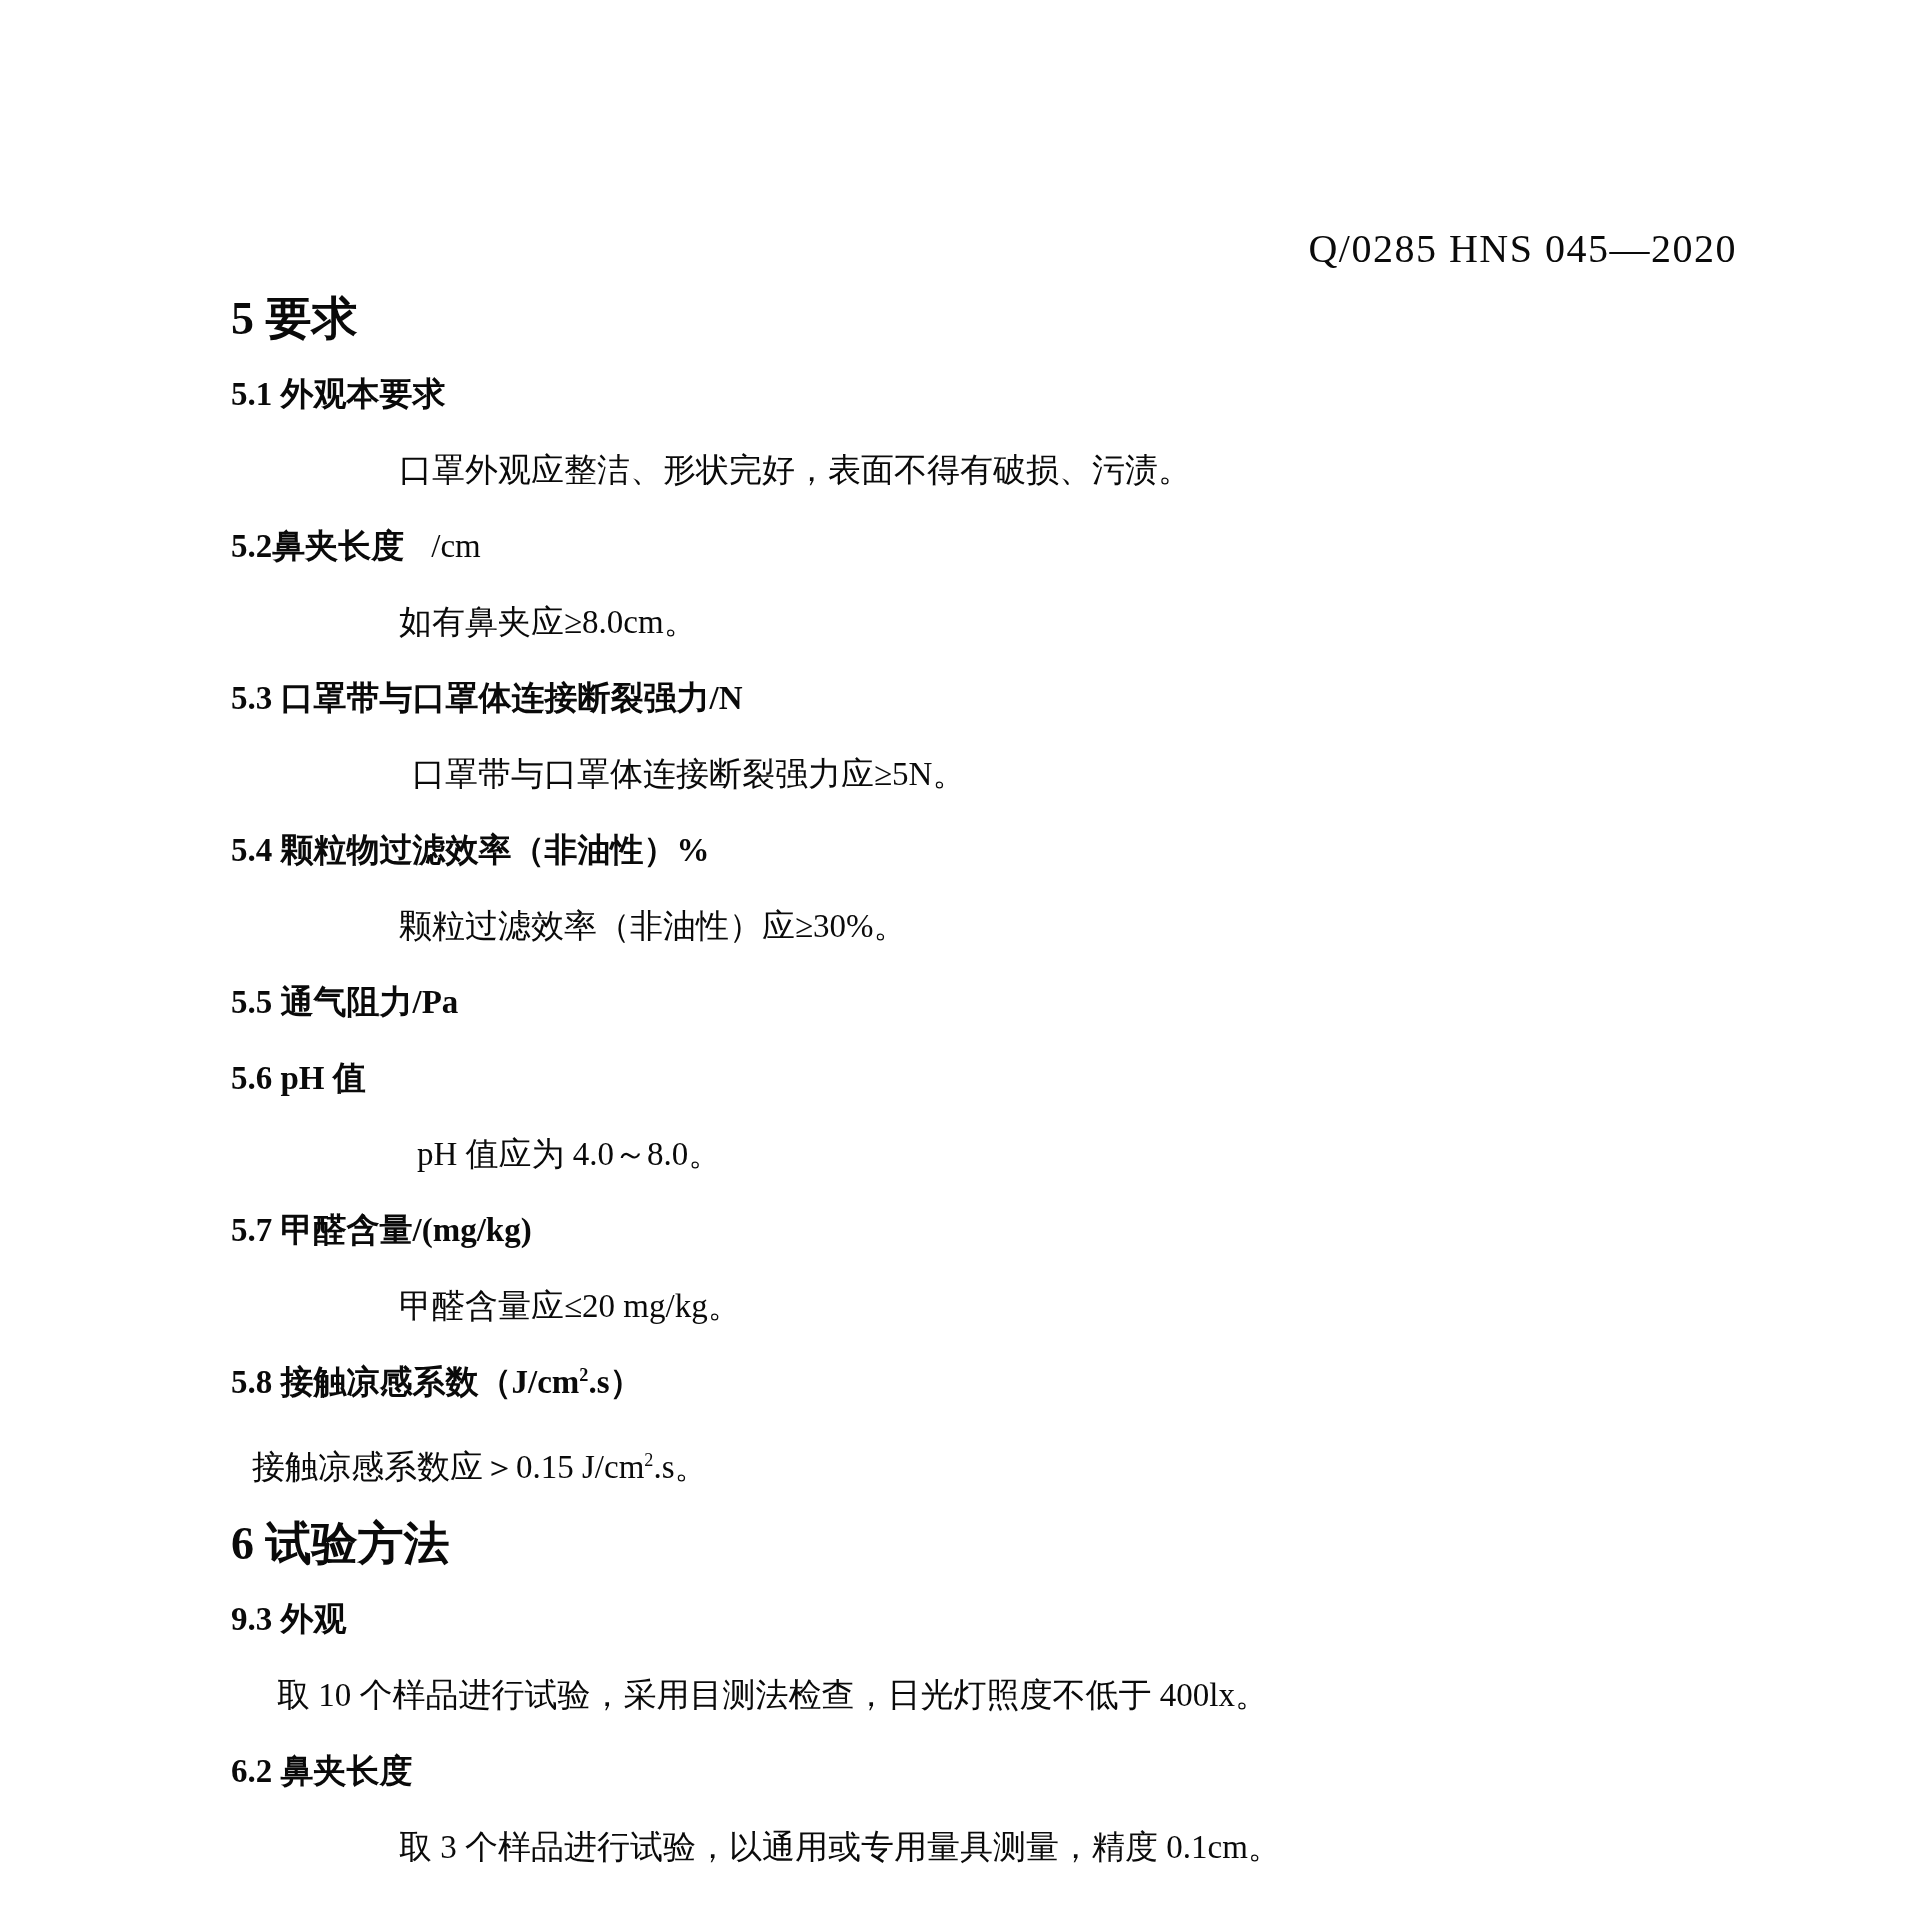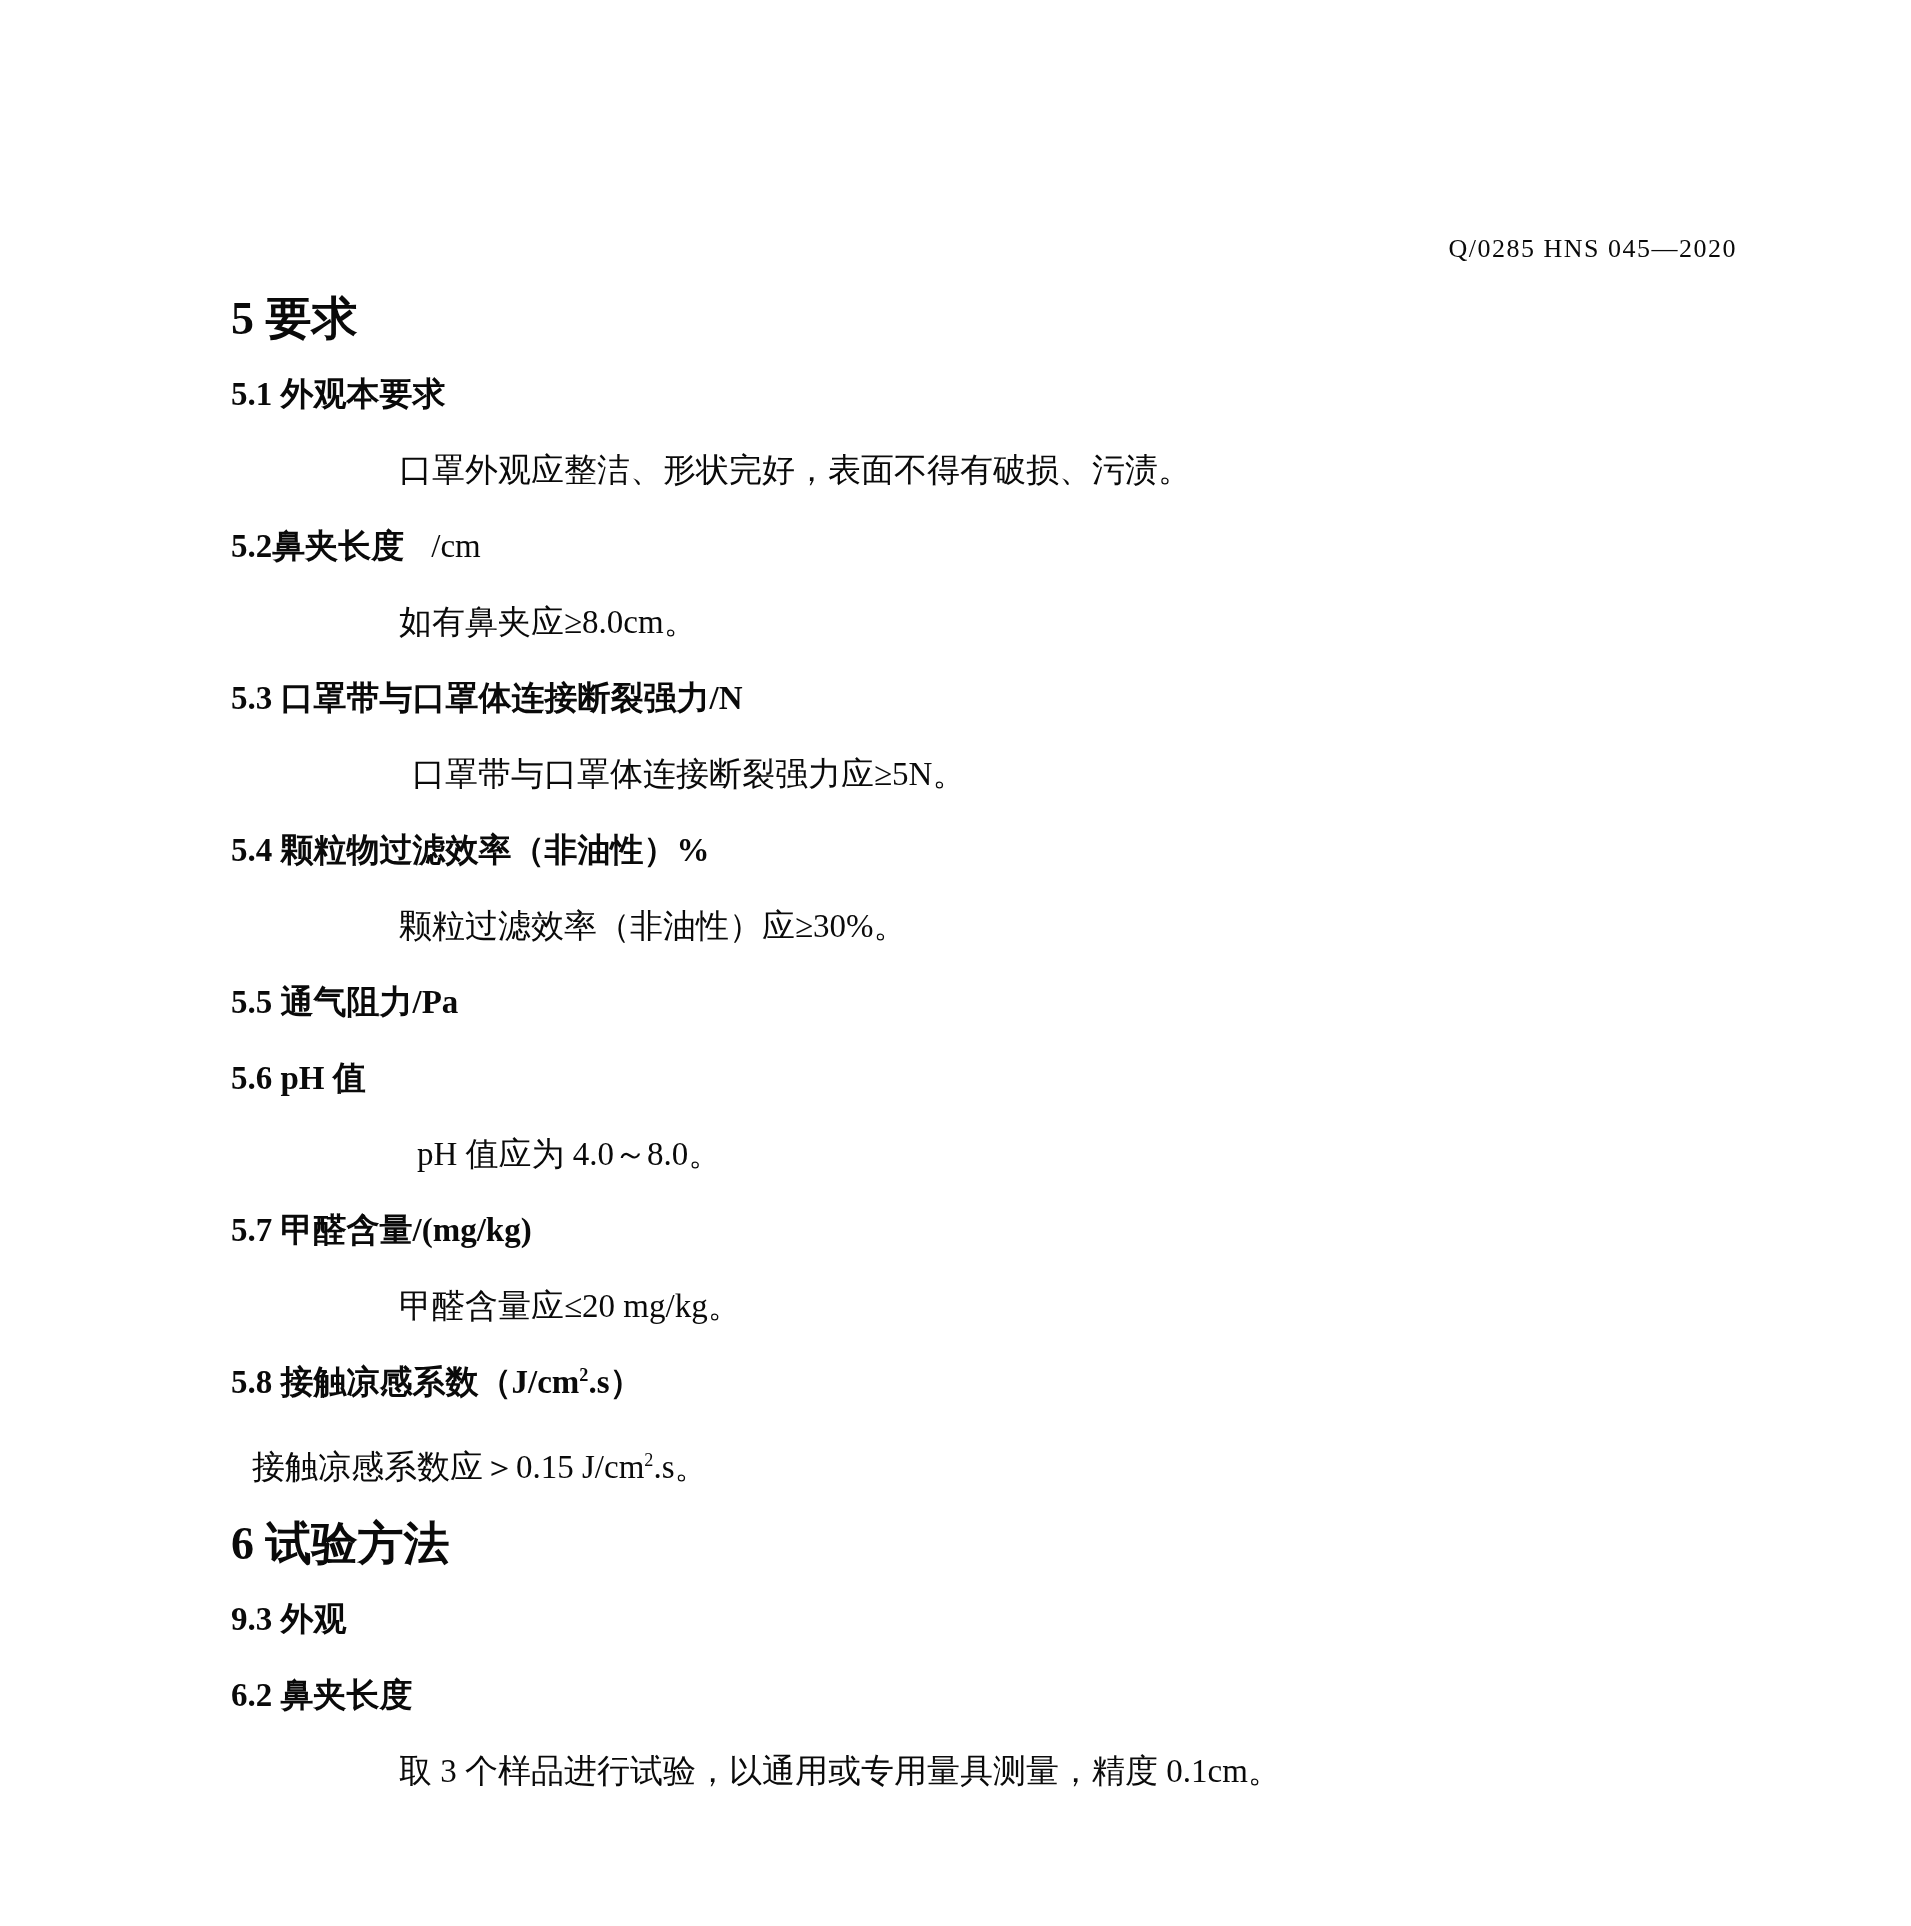--- a/index.html
+++ b/index.html
@@ -8,21 +8,21 @@
     width:1911px;height:2703px;
     background:#ffffff;
     color:#0a0a0a;
     font-family:"Liberation Serif","DejaVu Serif",serif;
     overflow:hidden;
   }
   .header{
     padding-top:230px;
     margin:0 174px 0 231px;
     text-align:right;
-    font-size:26px;line-height:37px;
+    font-size:40px;line-height:37px;
     letter-spacing:1.5px;
     white-space:nowrap;
   }
   .content{margin:0 174px 0 231px;}
   .blk{font-size:33px;line-height:37px;margin-top:39px;white-space:normal;}
   .heading{font-weight:700;}
   .heading.bold{font-weight:700;}
   .lvl1{font-size:46px;font-weight:700;}
   .mt85{margin-top:33px;}
   .ind-a{padding-left:168px;}   
@@ -67,20 +67,21 @@
 
     <div class="blk heading">5.7 甲醛含量/(mg/kg)</div>
     <div class="blk ind-a">甲醛含量应≤20 mg/kg。</div>
 
     <div class="blk heading"><span>5.8 接触凉感系数（J/cm</span><span class="sup">2</span><span>.s）</span></div>
     <div class="blk ind-s"><span>接触凉感系数应＞0.15 J/cm</span><span class="sup">2</span><span>.s。</span></div>
 
     <div class="blk heading lvl1">6 试验方法</div>
 
     <div class="blk heading">9.3 外观</div>
+    <div class="blk ind-m">取 10 个样品进行试验，采用目测法检查，日光灯照度不低于 400lx。</div>
 
     <div class="blk heading">6.2 鼻夹长度</div>
     <div class="blk ind-a">取 3 个样品进行试验，以通用或专用量具测量，精度 0.1cm。</div>
 
   </div>
 
 </div>
 
 
 </body></html>

